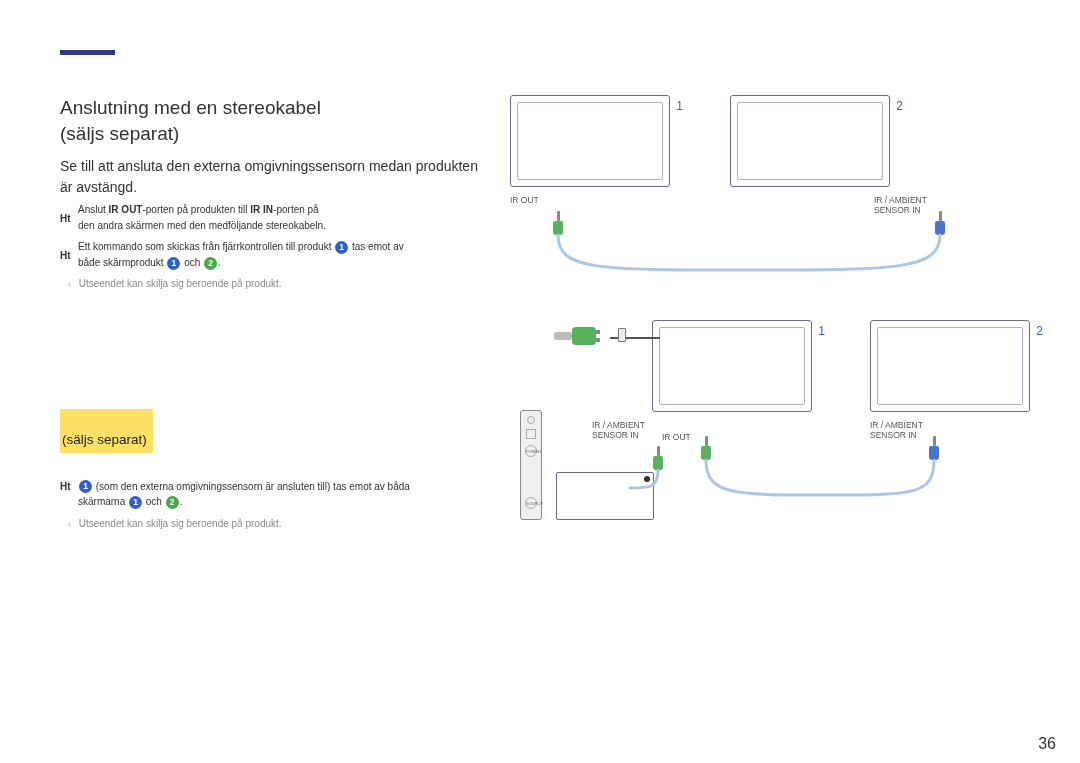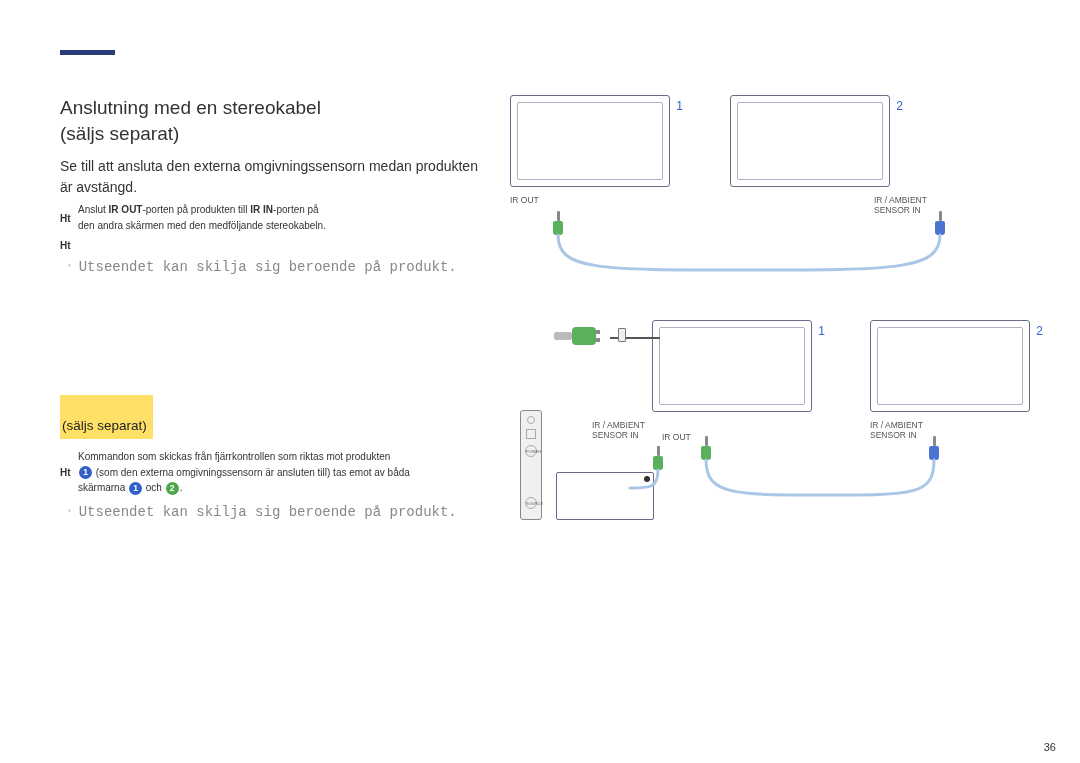--- a/index.html
+++ b/index.html
@@ -79,23 +79,22 @@
     gap: 8px;
     margin-top: 8px;
     padding-left: 8px;
   }
   .note-caret {
     font-size: 8px;
     color: #999;
     padding-top: 2px;
   }
   .note-text {
-    font-size: 14px;
+    font-size: 10px;
     color: #888;
-    font-family: Liberation Mono, monospace;
   }
   .circ {
     display: inline-block;
     width: 13px;
     height: 13px;
     border-radius: 50%;
     color: #fff;
     font-size: 8.5px;
     text-align: center;
     line-height: 13px;
@@ -190,21 +189,21 @@
     background:#fff;
   }
   .power-plug {
     position: absolute;
     width: 44px; height: 20px;
   }
   .pageno {
     position: absolute;
     bottom: 10px;
     right: 24px;
-    font-size: 11px;
+    font-size: 16px;
     color: #333;
   }
 </style>
 </head>
 <body>
 
 <div class="page">
   <div class="accent-bar"></div>
 
   <div class="content">
@@ -222,38 +221,42 @@
       <div class="bullet-row">
         <div class="bullet-label">Ht</div>
         <div class="bullet-text">
           <span>Anslut </span><span style="font-weight:700">IR OUT</span><span>-porten på produkten till </span><span style="font-weight:700">IR IN</span><span>-porten på</span><br>
           <span>den andra skärmen med den medföljande stereokabeln.</span>
         </div>
       </div>
 
       <div class="bullet-row">
         <div class="bullet-label">Ht</div>
+        <div class="bullet-text">
+          <span>Ett kommando som skickas från fjärrkontrollen till produkt </span><span class="circ circ-1">1</span><span> tas emot av</span><br>
+          <span>både skärmprodukt </span><span class="circ circ-1">1</span><span> och </span><span class="circ circ-2">2</span><span>.</span>
+        </div>
       </div>
 
       <div class="note-row">
         <div class="note-caret">›</div>
         <div class="note-text">Utseendet kan skilja sig beroende på produkt.</div>
       </div>
 
       
       <div class="sect2">
         <div class="h2-hl">
           <br>
           <span>(säljs separat)</span>
         </div>
 
         <div class="bullet-row">
           <div class="bullet-label">Ht</div>
           <div class="bullet-text">
-            <span>Kommandon som skickas från fjärrkontrollen som riktas mot produkten</span><br>
+            <br>
             <span class="circ circ-1">1</span><span> (som den externa omgivningssensorn är ansluten till) tas emot av båda</span><br>
             <span>skärmarna </span><span class="circ circ-1">1</span><span> och </span><span class="circ circ-2">2</span><span>.</span>
           </div>
         </div>
 
         <div class="note-row">
           <div class="note-caret">›</div>
           <div class="note-text">Utseendet kan skilja sig beroende på produkt.</div>
         </div>
       </div>

